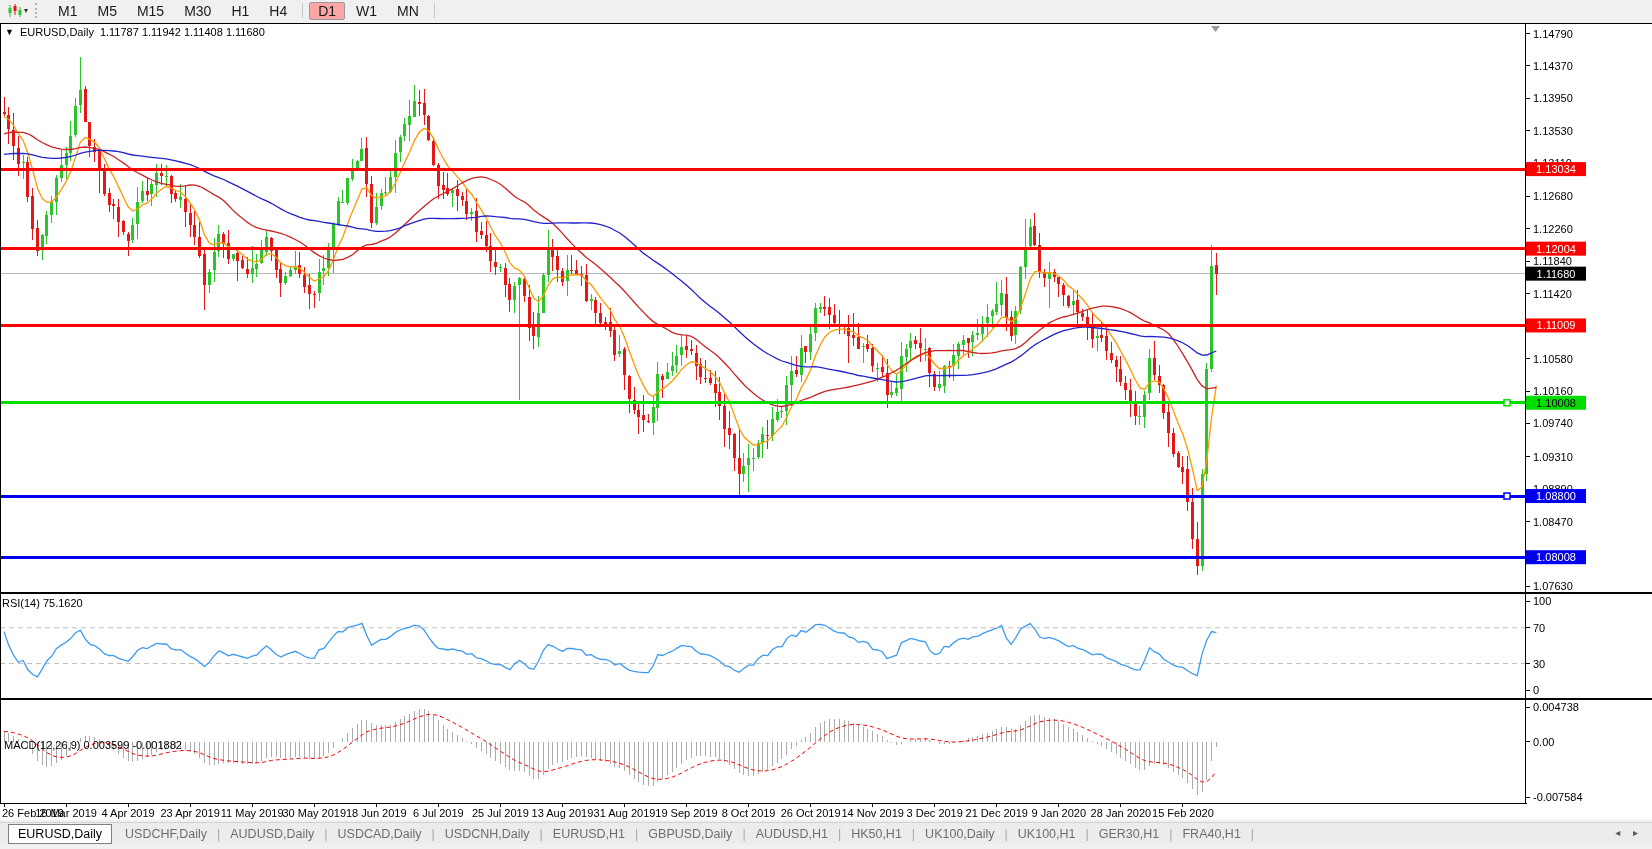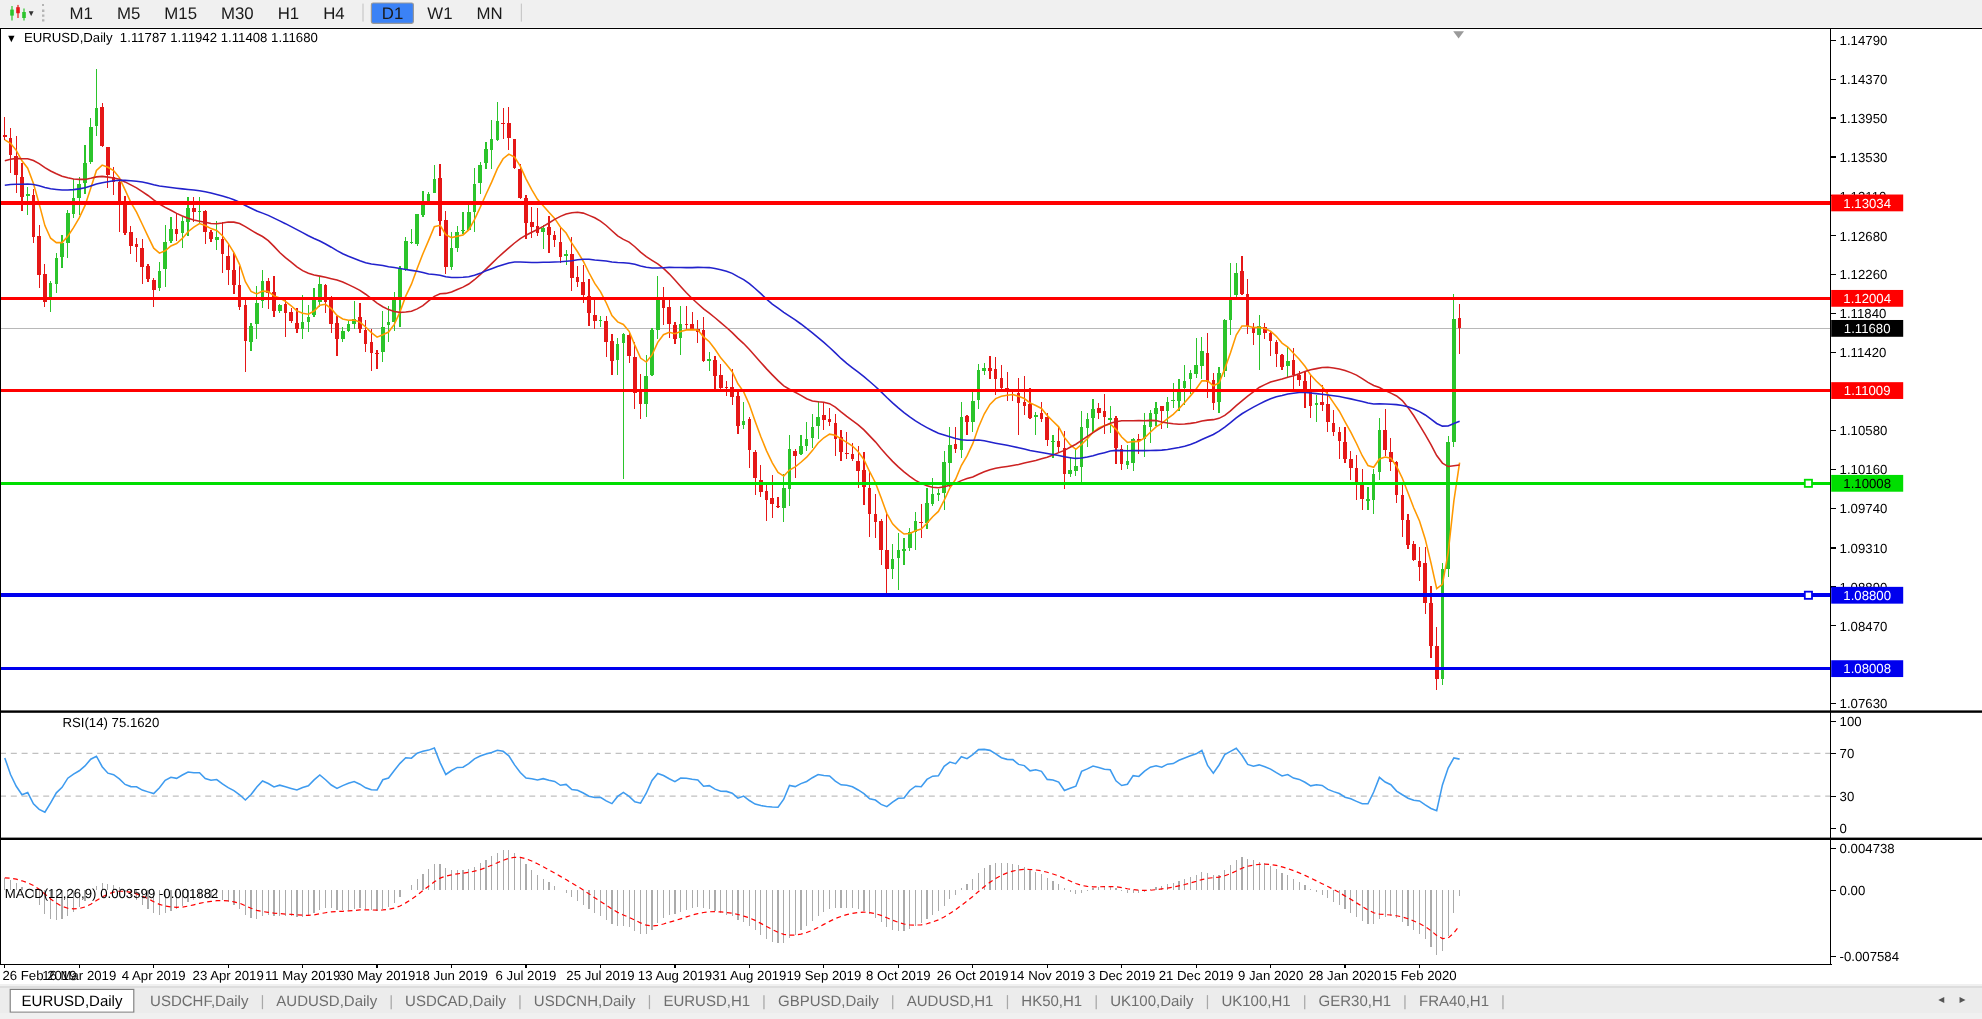--- a/index.html
+++ b/index.html
@@ -14,29 +14,29 @@
     background:#f0f0f0;display:flex;align-items:center;padding-left:4px;box-sizing:border-box;
     z-index:6;
   }
   .tool-icon{display:flex;align-items:center;gap:2px;padding:1px 3px;}
   .tool-caret{font-size:8px;color:#333;}
   .grip{width:5px;height:15px;border-left:2px dotted #b4b4b4;margin:0 6px 0 4px;}
   .tf-btn{
     font-size:14px;color:#1a1a1a;padding:2px 8px;margin:0 1px;border:1px solid transparent;
     border-radius:2px;cursor:default;line-height:12px;
   }
-  .tf-btn.active{background:#3b82f6;border-color:#999;}
+  .tf-btn.active{background:#fca5a5;border-color:#999;}
   .vsep{width:1px;height:15px;background:#c9c9c9;margin:0 5px;}
   
   #chart-svg{position:absolute;left:0;top:0;z-index:1;}
   #chart-svg text{font-family:"Liberation Sans",sans-serif;}
   .ovl{position:absolute;z-index:4;font-size:11px;color:#000;white-space:nowrap;}
   .chart-title{left:5px;top:26px;display:flex;gap:6px;align-items:center;}
   .chart-title .exp{font-size:9px;}
-  .lbl-rsi{left:16px;top:597px;padding-left:36px;}
+  .lbl-rsi{left:2px;top:597px;}
   .lbl-macd{left:4px;top:703px;margin-top:36px;}
   
   .tabbar{
     position:absolute;left:0;top:822px;width:1652px;height:22px;background:#ececec;
     border-top:1px solid #d2d2d2;display:flex;align-items:center;z-index:6;
     font-size:12.5px;color:#6e6e6e;box-sizing:border-box;
   }
   .tab{padding:2px 9px;line-height:14px;}
   .tab.active{
     background:#fff;border:1px solid #808080;color:#000;margin-left:8px;margin-right:4px;

